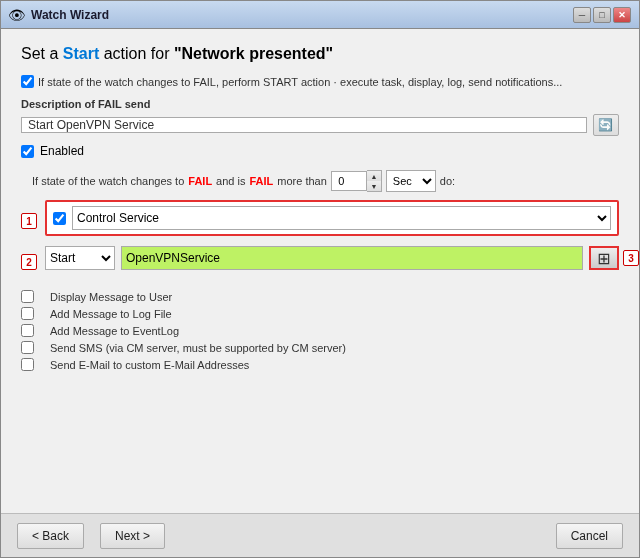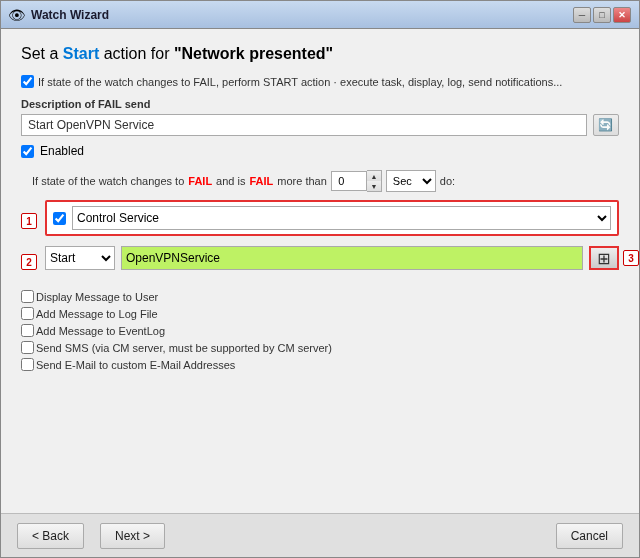--- a/index.html
+++ b/index.html
@@ -111,21 +111,21 @@
     }
 
     .field-row {
       display: flex;
       align-items: center;
       gap: 6px;
     }
 
     .text-input {
       flex: 1;
-      height: 22px;
+      height: 16px;
       border: 1px solid #aaa;
       background: white;
       padding: 2px 6px;
       font-size: 12px;
       color: #333;
     }
 
     .icon-btn {
       width: 26px;
       height: 22px;
@@ -261,21 +261,21 @@
       color: #333;
     }
 
     .options-section {
       margin-top: 4px;
     }
 
     .option-row {
       display: flex;
       align-items: center;
-      gap: 2px;
+      gap: 16px;
       margin-bottom: 4px;
       font-size: 11px;
       color: #333;
     }
 
     
     .footer {
       height: 44px;
       background: #e0e0e0;
       border-top: 1px solid #bbb;

